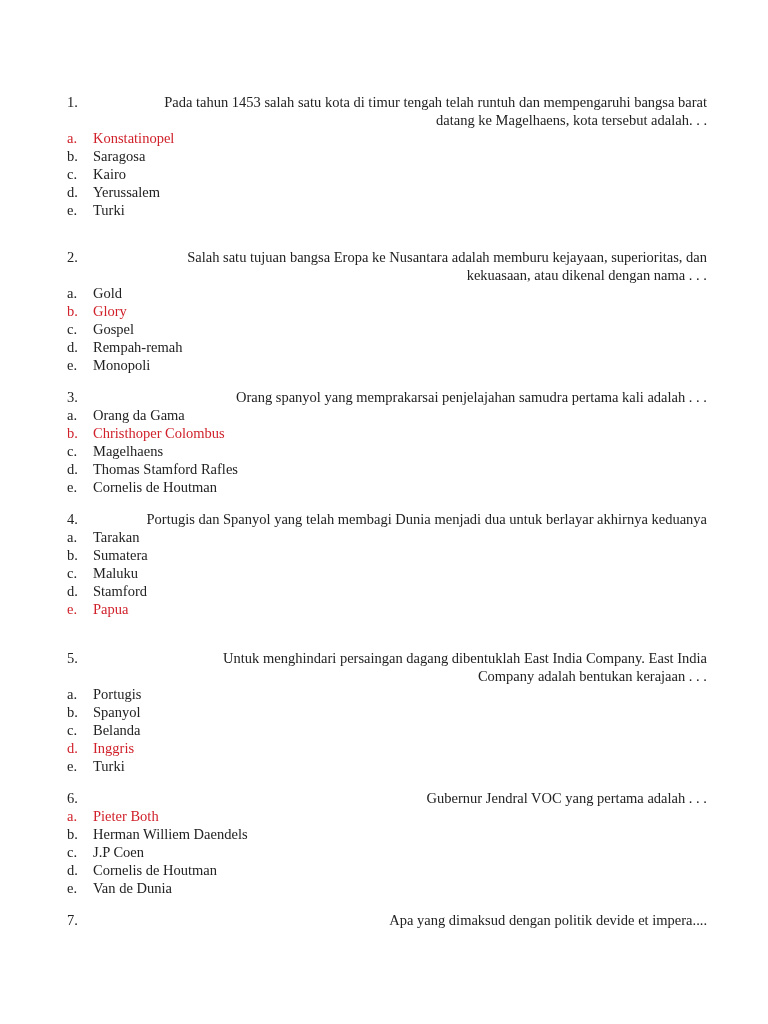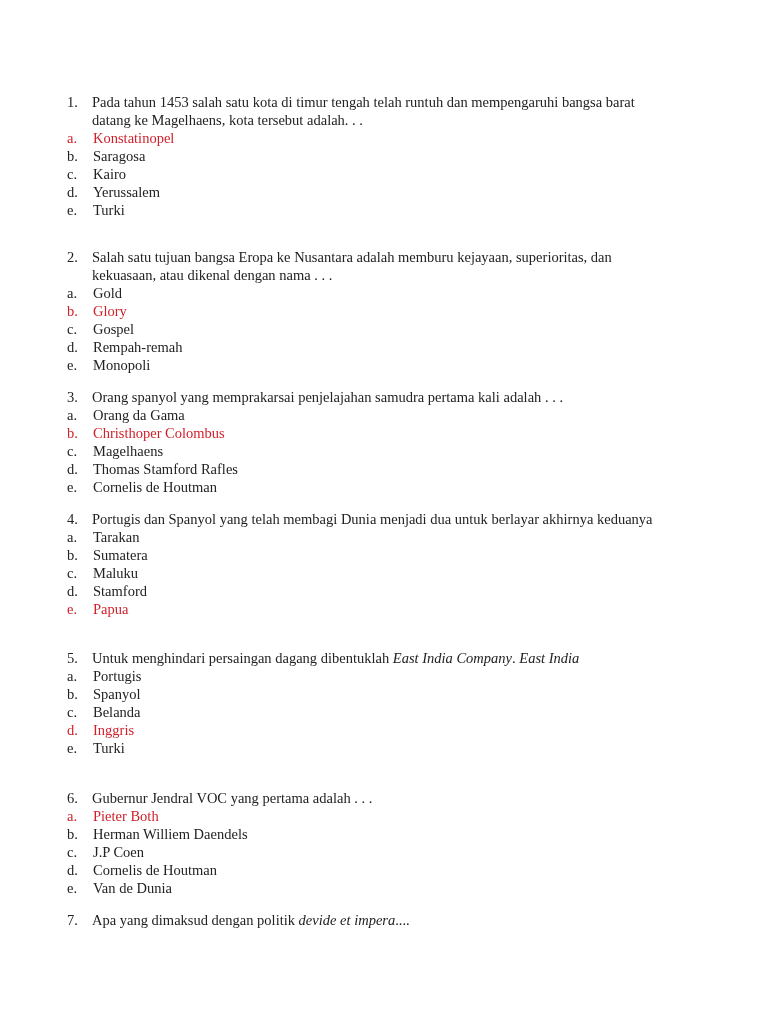--- a/index.html
+++ b/index.html
@@ -32,38 +32,38 @@
       display: flex;
       line-height: 18px;
       white-space: nowrap;
     }
     .q-num {
       width: 25px;
       flex: 0 0 25px;
     }
     .q-text {
       flex: 1;
+      text-align: right;
     }
     .q-text .cont {
       display: block;
     }
     .opt {
       display: flex;
       line-height: 18px;
       white-space: nowrap;
     }
     .opt-letter {
       width: 26px;
       flex: 0 0 26px;
     }
     .opt.correct {
       color: #d0212b;
     }
     .it {
-      font-style: italic;
     }
   </style>
 </head>
 <body>
 
 <div class="page">
 
   <div class="question" style="top:93px;">
     <div class="q-line">
       <span class="q-num">1.</span>
@@ -180,20 +180,21 @@
       <span class="opt-letter">e.</span>
       <span>Papua</span>
     </div>
   </div>
 
   <div class="question" style="top:649px;">
     <div class="q-line">
       <span class="q-num">5.</span>
       <span class="q-text">
         <span class="cont"><span>Untuk menghindari persaingan dagang dibentuklah </span><span class="it">East India Company</span><span>. </span><span class="it">East India</span></span>
+        <span class="cont"><span class="it">Company</span><span> adalah bentukan kerajaan . . .</span></span>
       </span>
     </div>
     <div class="opt">
       <span class="opt-letter">a.</span>
       <span>Portugis</span>
     </div>
     <div class="opt">
       <span class="opt-letter">b.</span>
       <span>Spanyol</span>
     </div>

